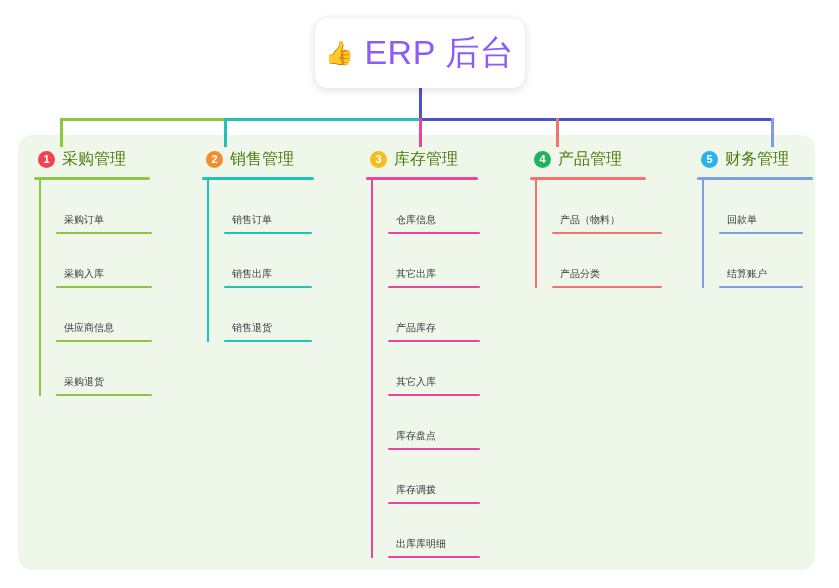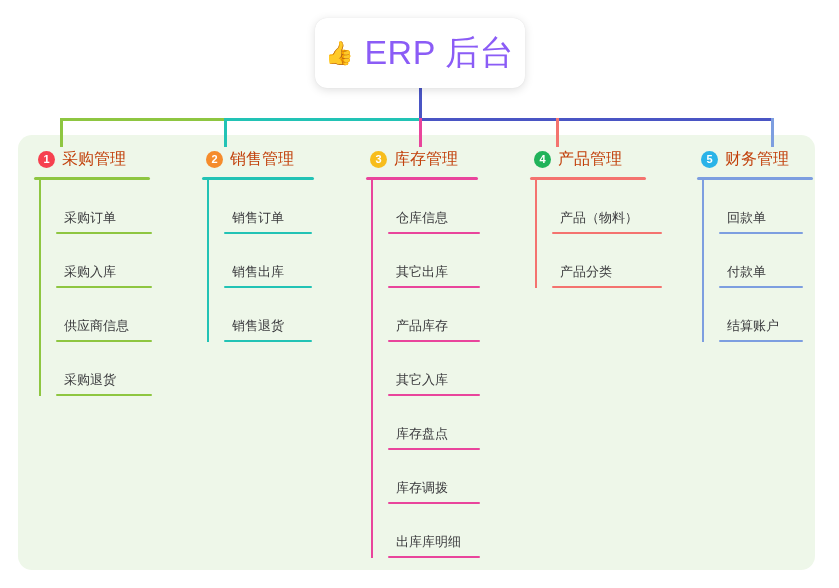--- a/index.html
+++ b/index.html
@@ -83,21 +83,21 @@
     border-radius: 50%;
     color: #ffffff;
     font-size: 11px;
     line-height: 17px;
     text-align: center;
     font-weight: bold;
     flex: none;
   }
   .branch-title {
     font-size: 16px;
-    color: #c2410c;
+    color: #4d7c0f;
     white-space: nowrap;
     text-align: center;
   }
   .head-rule {
     height: 3px;
     border-radius: 2px;
     margin-top: 5px;
   }
   .branch-body {
     position: relative;
@@ -111,21 +111,21 @@
     bottom: 0;
   }
   .leaf {
     position: relative;
     height: 54px;
   }
   .leaf-text {
     position: absolute;
     left: 8px;
     bottom: 7px;
-    font-size: 13px;
+    font-size: 10px;
     color: #3a3a3d;
     white-space: nowrap;
   }
   .leaf-rule {
     position: absolute;
     left: 0;
     bottom: 0;
     height: 2px;
     border-radius: 1px;
   }
@@ -267,22 +267,18 @@
         <span class="branch-title">财务管理</span>
       </div>
       <div class="head-rule" style="background: rgb(125, 158, 224); width: 116px;"></div>
       <div class="branch-body">
         <div class="spine" style="background: rgb(125, 158, 224);"></div>
         <div class="leaf">
           <span class="leaf-text">回款单</span>
           <div class="leaf-rule" style="background: rgb(125, 158, 224); width: 84px;"></div>
         </div>
         <div class="leaf">
-          <span class="leaf-text">付款单</span>
-          <div class="leaf-rule" style="background: rgb(125, 158, 224); width: 84px;"></div>
-        </div>
-        <div class="leaf">
           <span class="leaf-text">结算账户</span>
           <div class="leaf-rule" style="background: rgb(125, 158, 224); width: 84px;"></div>
         </div>
       </div>
     </div>
   </div>
 
 </body></html>

